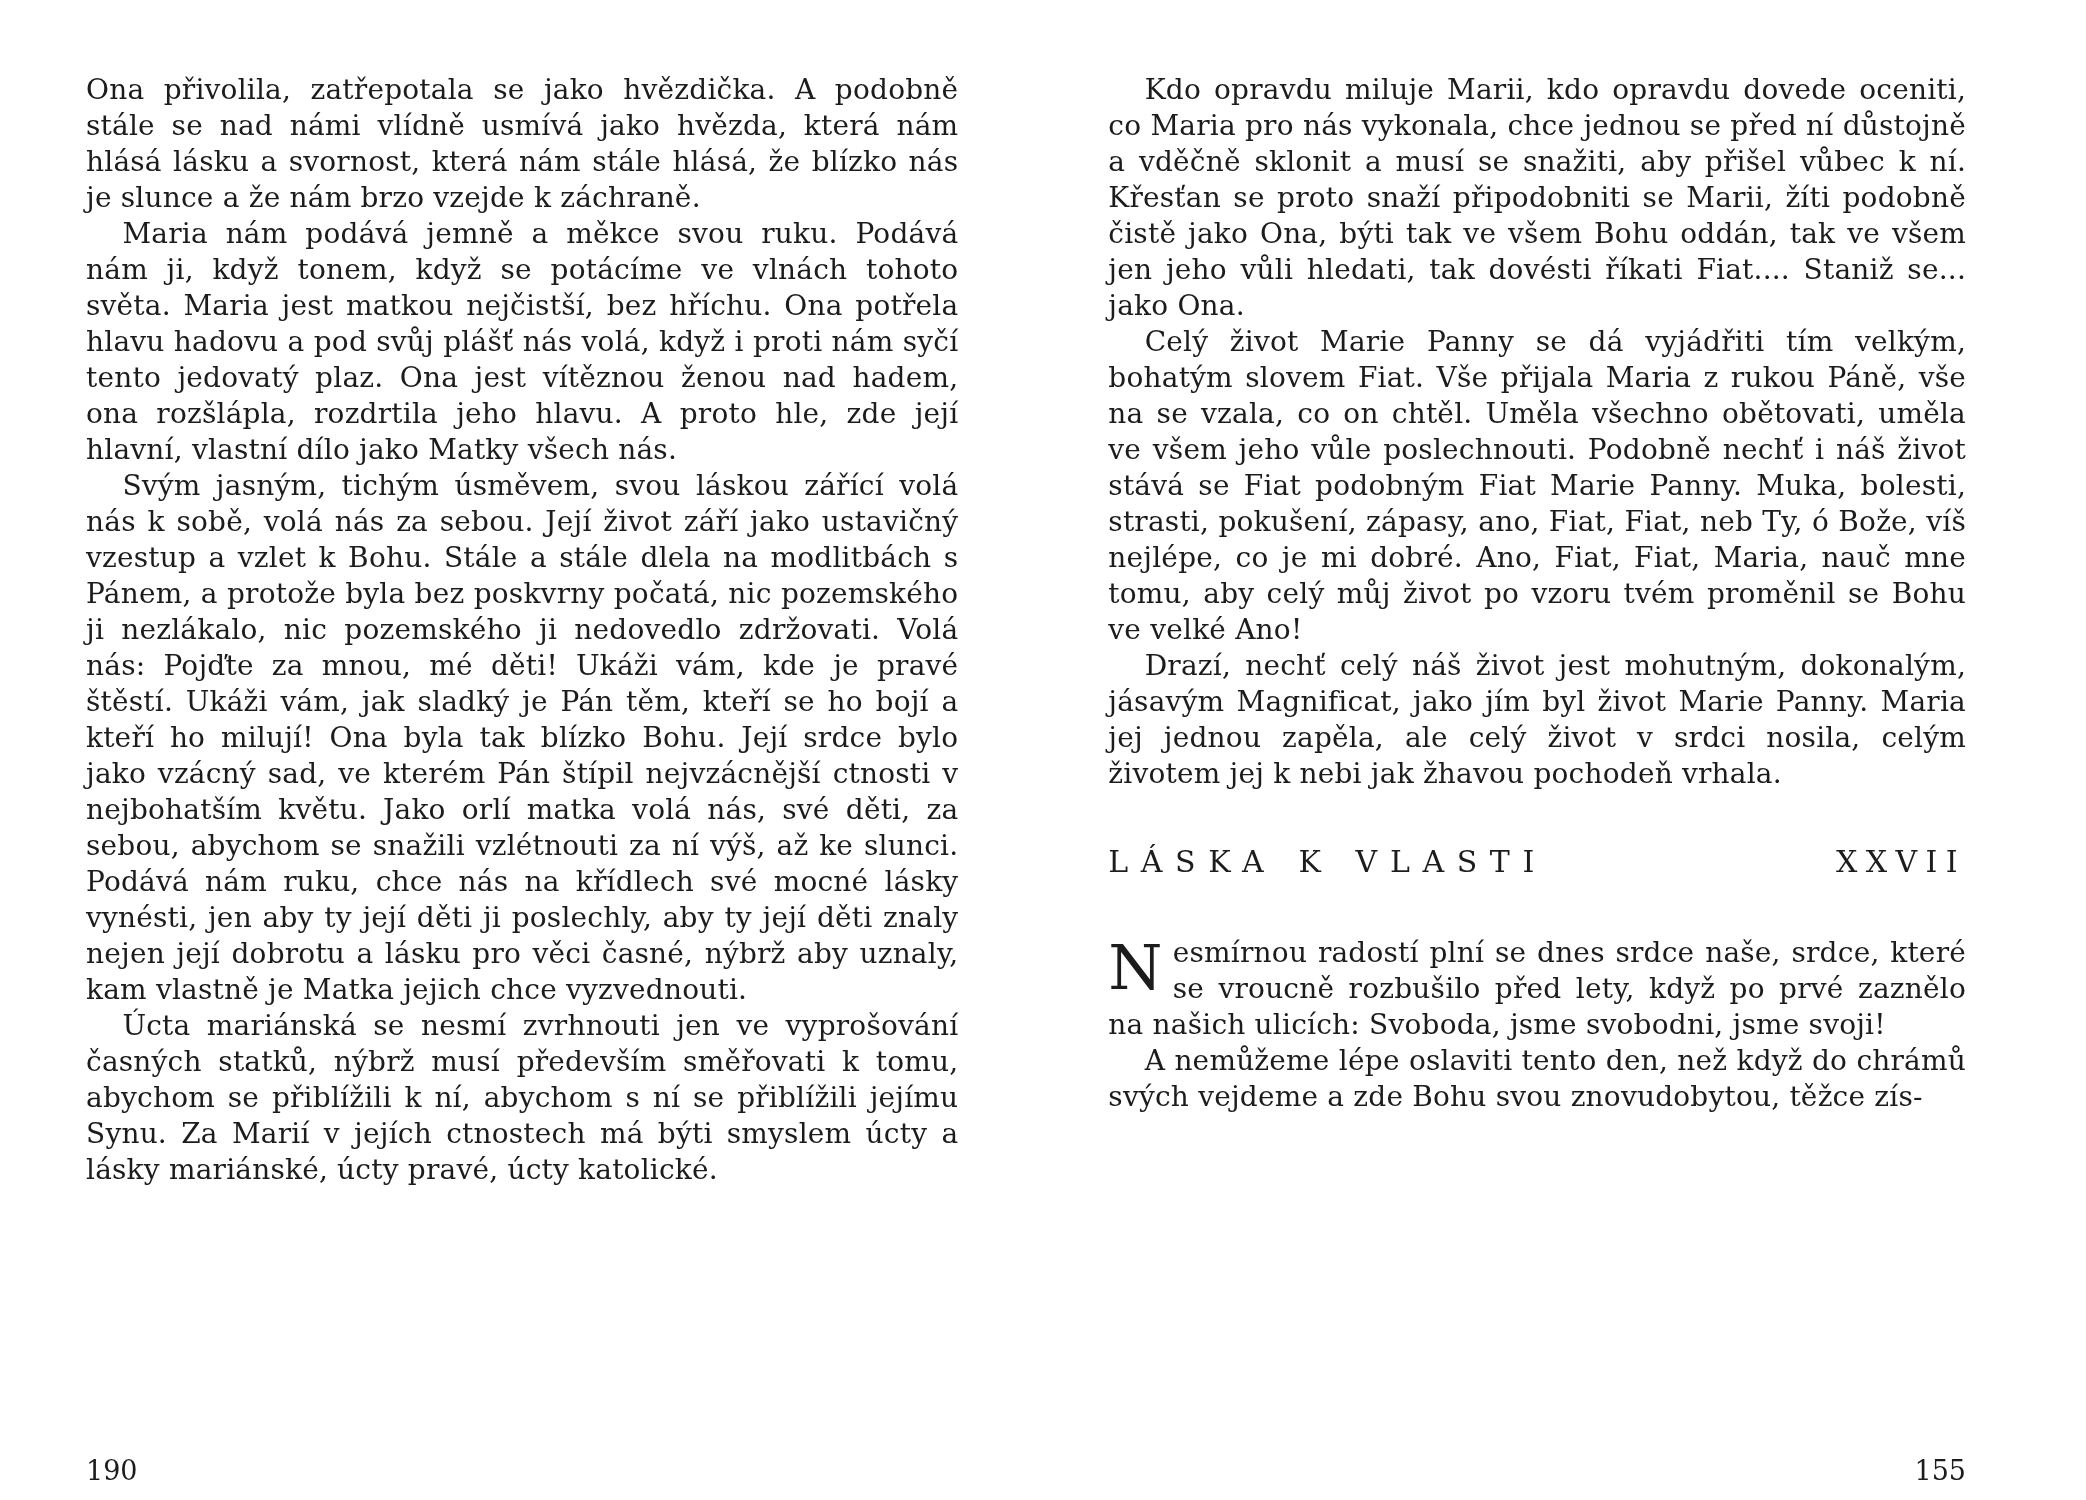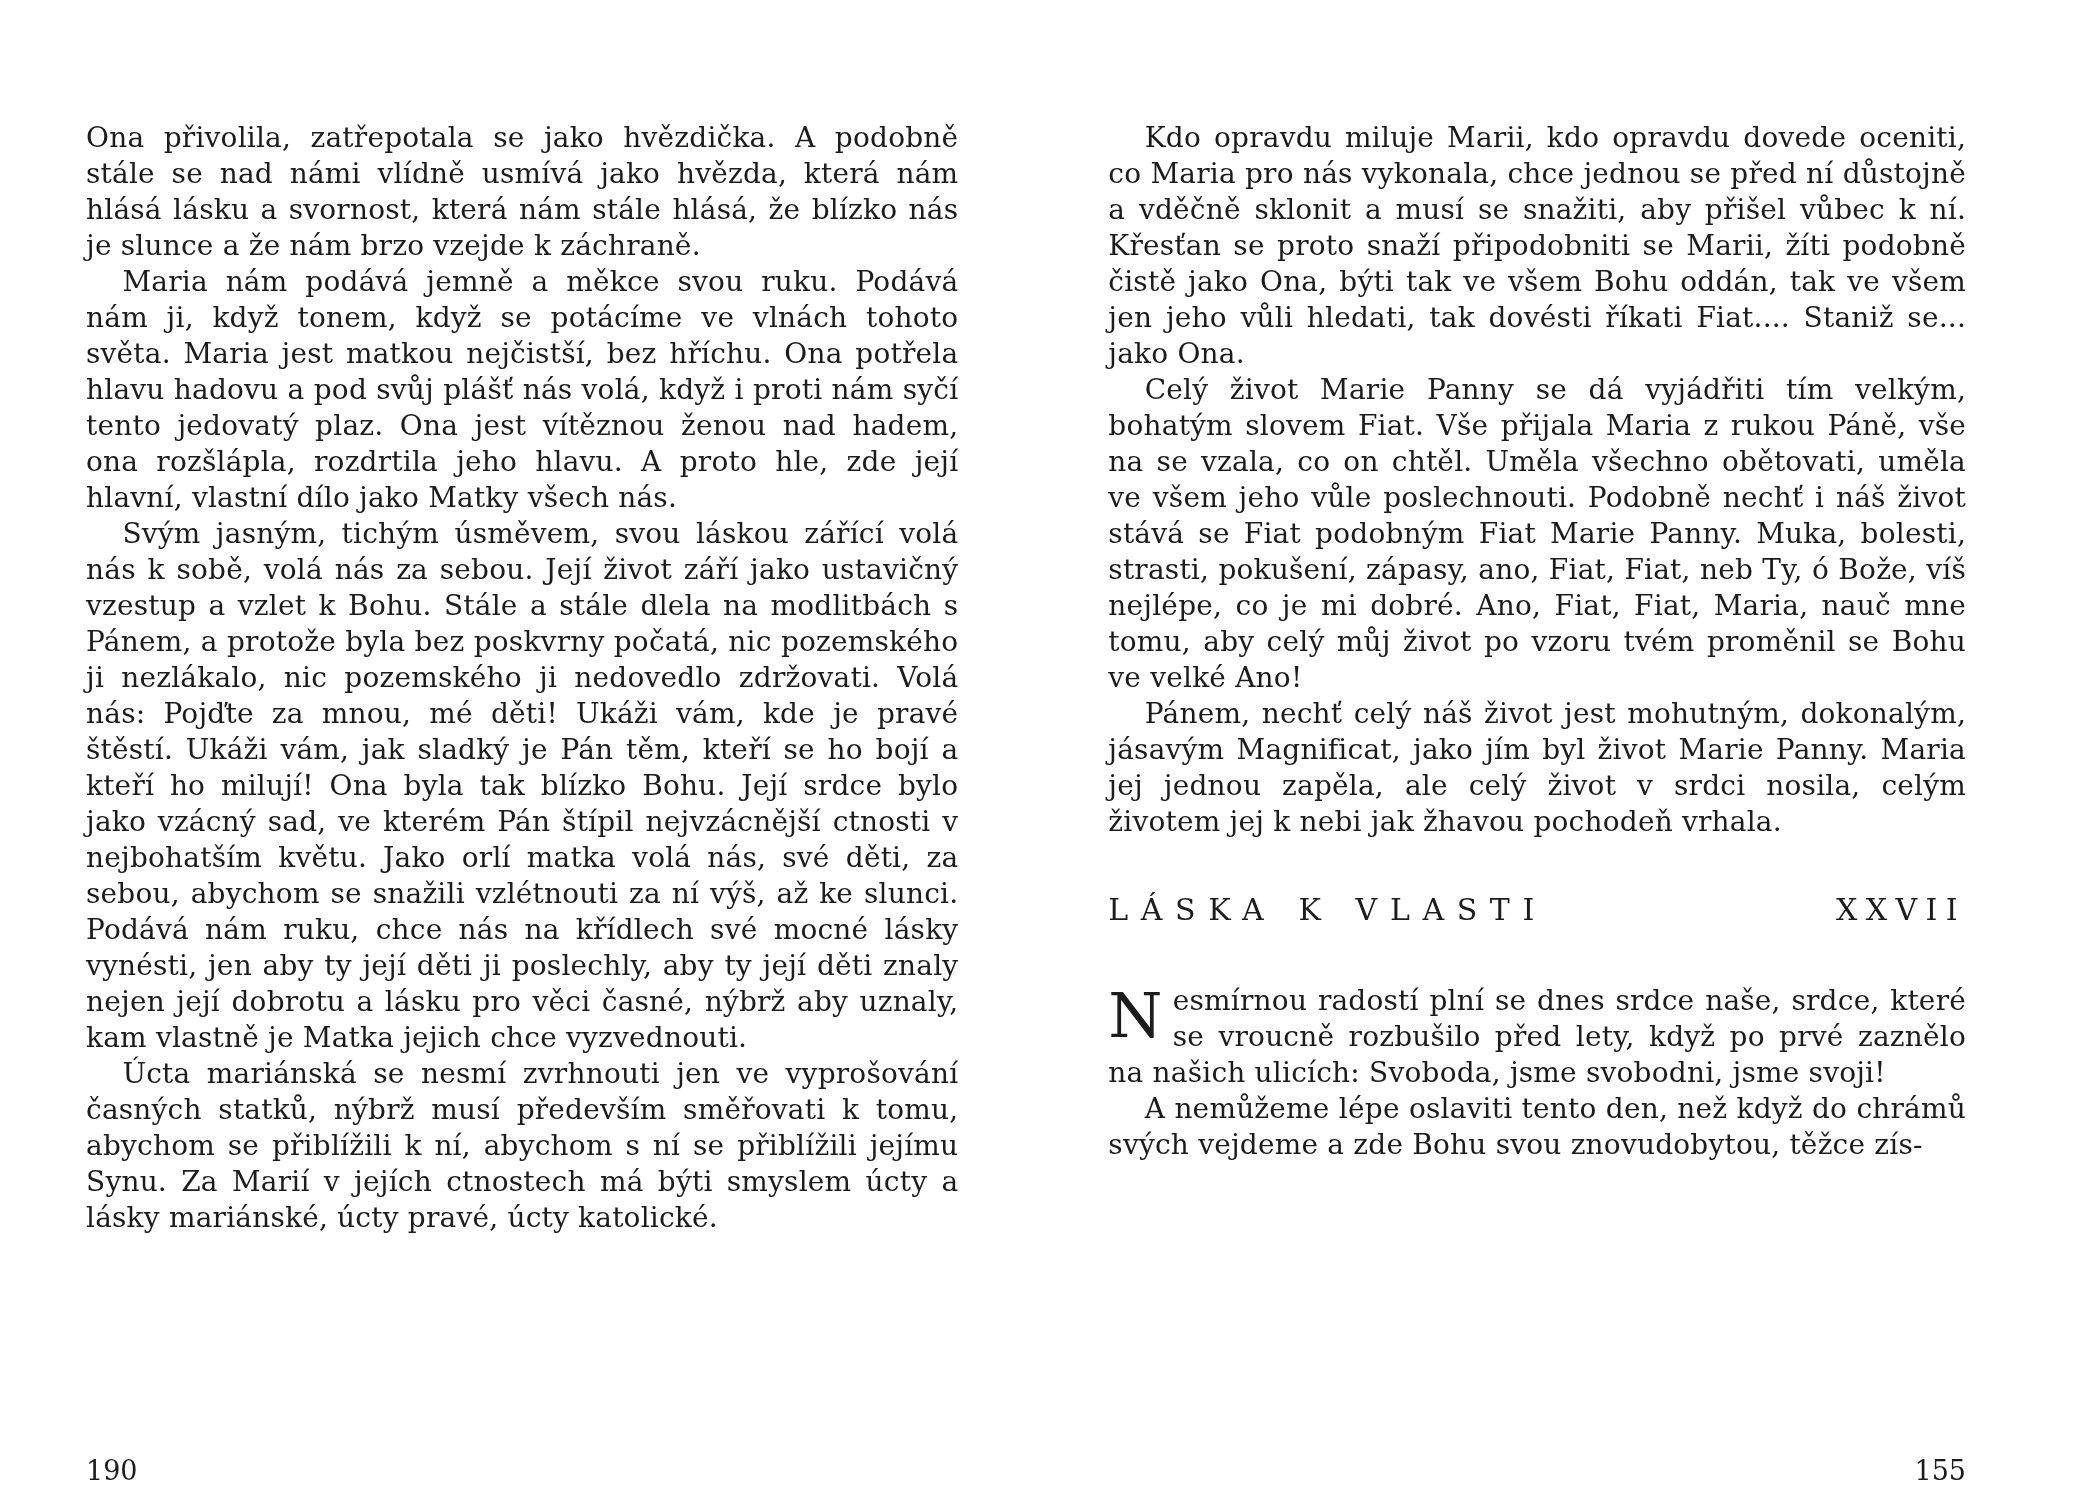--- a/index.html
+++ b/index.html
@@ -12,21 +12,21 @@
   }
   body {
     font-family: "DejaVu Serif", "Liberation Serif", serif;
     color: #1c1c1c;
   }
   .spread {
     display: flex;
     width: 1966px;
     height: 1500px;
     box-sizing: border-box;
-    padding-top: 120px;
+    padding-top: 72px;
   }
   .page {
     position: relative;
     box-sizing: border-box;
   }
   .page.left {
     margin-left: 86px;
     width: 893px;
   }
   .page.right {
@@ -86,21 +86,21 @@
       <p class="para indent">Svým jasným, tichým úsměvem, svou láskou zářící volá nás k sobě, volá nás za sebou. Její život září jako ustavičný vzestup a vzlet k Bohu. Stále a stále dlela na modlitbách s Pánem, a protože byla bez poskvrny počatá, nic pozemského ji nezlákalo, nic pozemského ji nedovedlo zdržovati. Volá nás: Pojďte za mnou, mé děti! Ukáži vám, kde je pravé štěstí. Ukáži vám, jak sladký je Pán těm, kteří se ho bojí a kteří ho milují! Ona byla tak blízko Bohu. Její srdce bylo jako vzácný sad, ve kterém Pán štípil nejvzácnější ctnosti v nejbohatším květu. Jako orlí matka volá nás, své děti, za sebou, abychom se snažili vzlétnouti za ní výš, až ke slunci. Podává nám ruku, chce nás na křídlech své mocné lásky vynésti, jen aby ty její děti ji poslechly, aby ty její děti znaly nejen její dobrotu a lásku pro věci časné, nýbrž aby uznaly, kam vlastně je Matka jejich chce vyzvednouti.</p>
       <p class="para indent">Úcta mariánská se nesmí zvrhnouti jen ve vyprošování časných statků, nýbrž musí především směřovati k tomu, abychom se přiblížili k ní, abychom s ní se přiblížili jejímu Synu. Za Marií v jejích ctnostech má býti smyslem úcty a lásky mariánské, úcty pravé, úcty katolické.</p>
     </div>
     <div class="page-number pn-left">190</div>
   </div>
 
   <div class="page right">
     <div class="text-block">
       <p class="para indent">Kdo opravdu miluje Marii, kdo opravdu dovede oceniti, co Maria pro nás vykonala, chce jednou se před ní důstojně a vděčně sklonit a musí se snažiti, aby přišel vůbec k ní. Křesťan se proto snaží připodobniti se Marii, žíti podobně čistě jako Ona, býti tak ve všem Bohu oddán, tak ve všem jen jeho vůli hledati, tak dovésti říkati Fiat.... Staniž se... jako Ona.</p>
       <p class="para indent">Celý život Marie Panny se dá vyjádřiti tím velkým, bohatým slovem Fiat. Vše přijala Maria z rukou Páně, vše na se vzala, co on chtěl. Uměla všechno obětovati, uměla ve všem jeho vůle poslechnouti. Podobně nechť i náš život stává se Fiat podobným Fiat Marie Panny. Muka, bolesti, strasti, pokušení, zápasy, ano, Fiat, Fiat, neb Ty, ó Bože, víš nejlépe, co je mi dobré. Ano, Fiat, Fiat, Maria, nauč mne tomu, aby celý můj život po vzoru tvém proměnil se Bohu ve velké Ano!</p>
-      <p class="para indent">Pánem, nechť celý náš život jest mohutným, dokonalým, jásavým Magnificat, jako jím byl život Marie Panny. Maria jej jednou zapěla, ale celý život v srdci nosila, celým životem jej k nebi jak žhavou pochodeň vrhala.</p>
+      <p class="para indent">Drazí, nechť celý náš život jest mohutným, dokonalým, jásavým Magnificat, jako jím byl život Marie Panny. Maria jej jednou zapěla, ale celý život v srdci nosila, celým životem jej k nebi jak žhavou pochodeň vrhala.</p>
 
       <div class="chapter-heading">
         <span class="chapter-title">LÁSKA K VLASTI</span>
         <span class="chapter-number">XXVII</span>
       </div>
 
       <p class="para dropcap-para">
         <span class="dropcap">N</span><span>esmírnou radostí plní se dnes srdce naše, srdce, které se vroucně rozbušilo před lety, když po prvé zaznělo na našich ulicích: Svoboda, jsme svobodni, jsme svoji!</span>
       </p>
       <p class="para indent">A nemůžeme lépe oslaviti tento den, než když do chrámů svých vejdeme a zde Bohu svou znovudobytou, těžce zís-</p>

